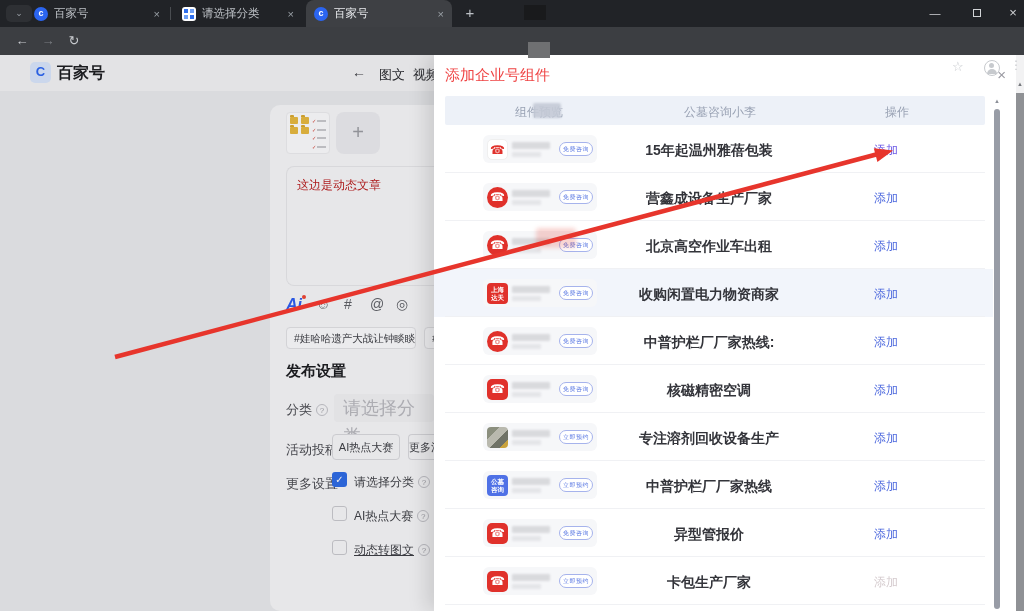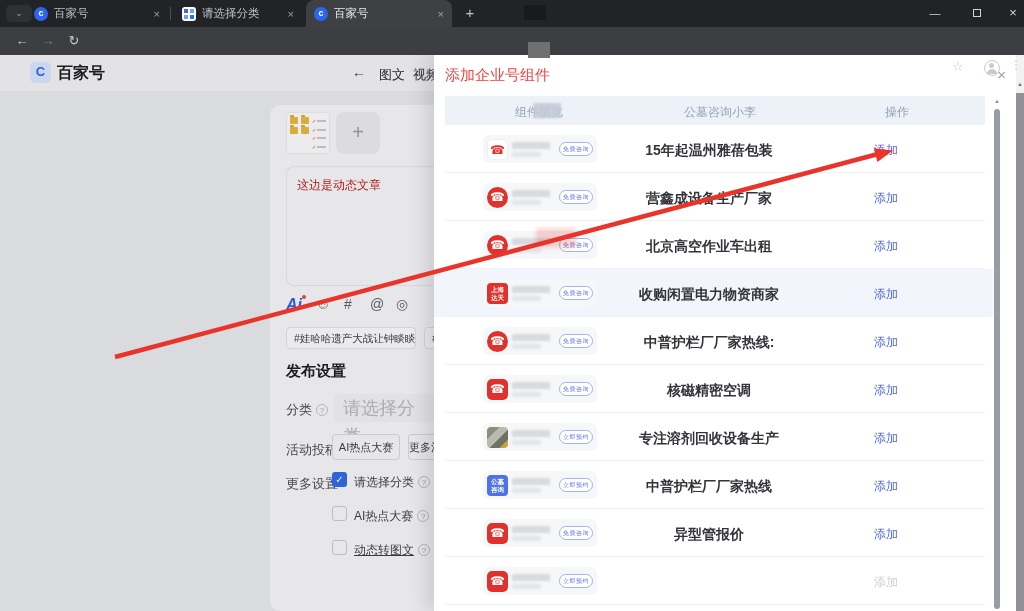--- a/index.html
+++ b/index.html
@@ -401,20 +401,21 @@
 
   <div class="mrow">
     <div class="acct">
       <span class="acct-icon ic-phone-square"></span>
       <span class="nameblk">
               <i></i>
               <i></i>
             </span>
       <span class="badge">立即预约</span>
     </div>
+    <div class="rtitle">卡包生产厂家</div>
     <div class="add-link disabled">添加</div>
     <div class="sep"></div>
   </div>
 </div>
     <div class="m-scroll">
       <span class="arr">▲</span>
       <span class="thumb-bar"></span>
     </div>
   </div>
 

